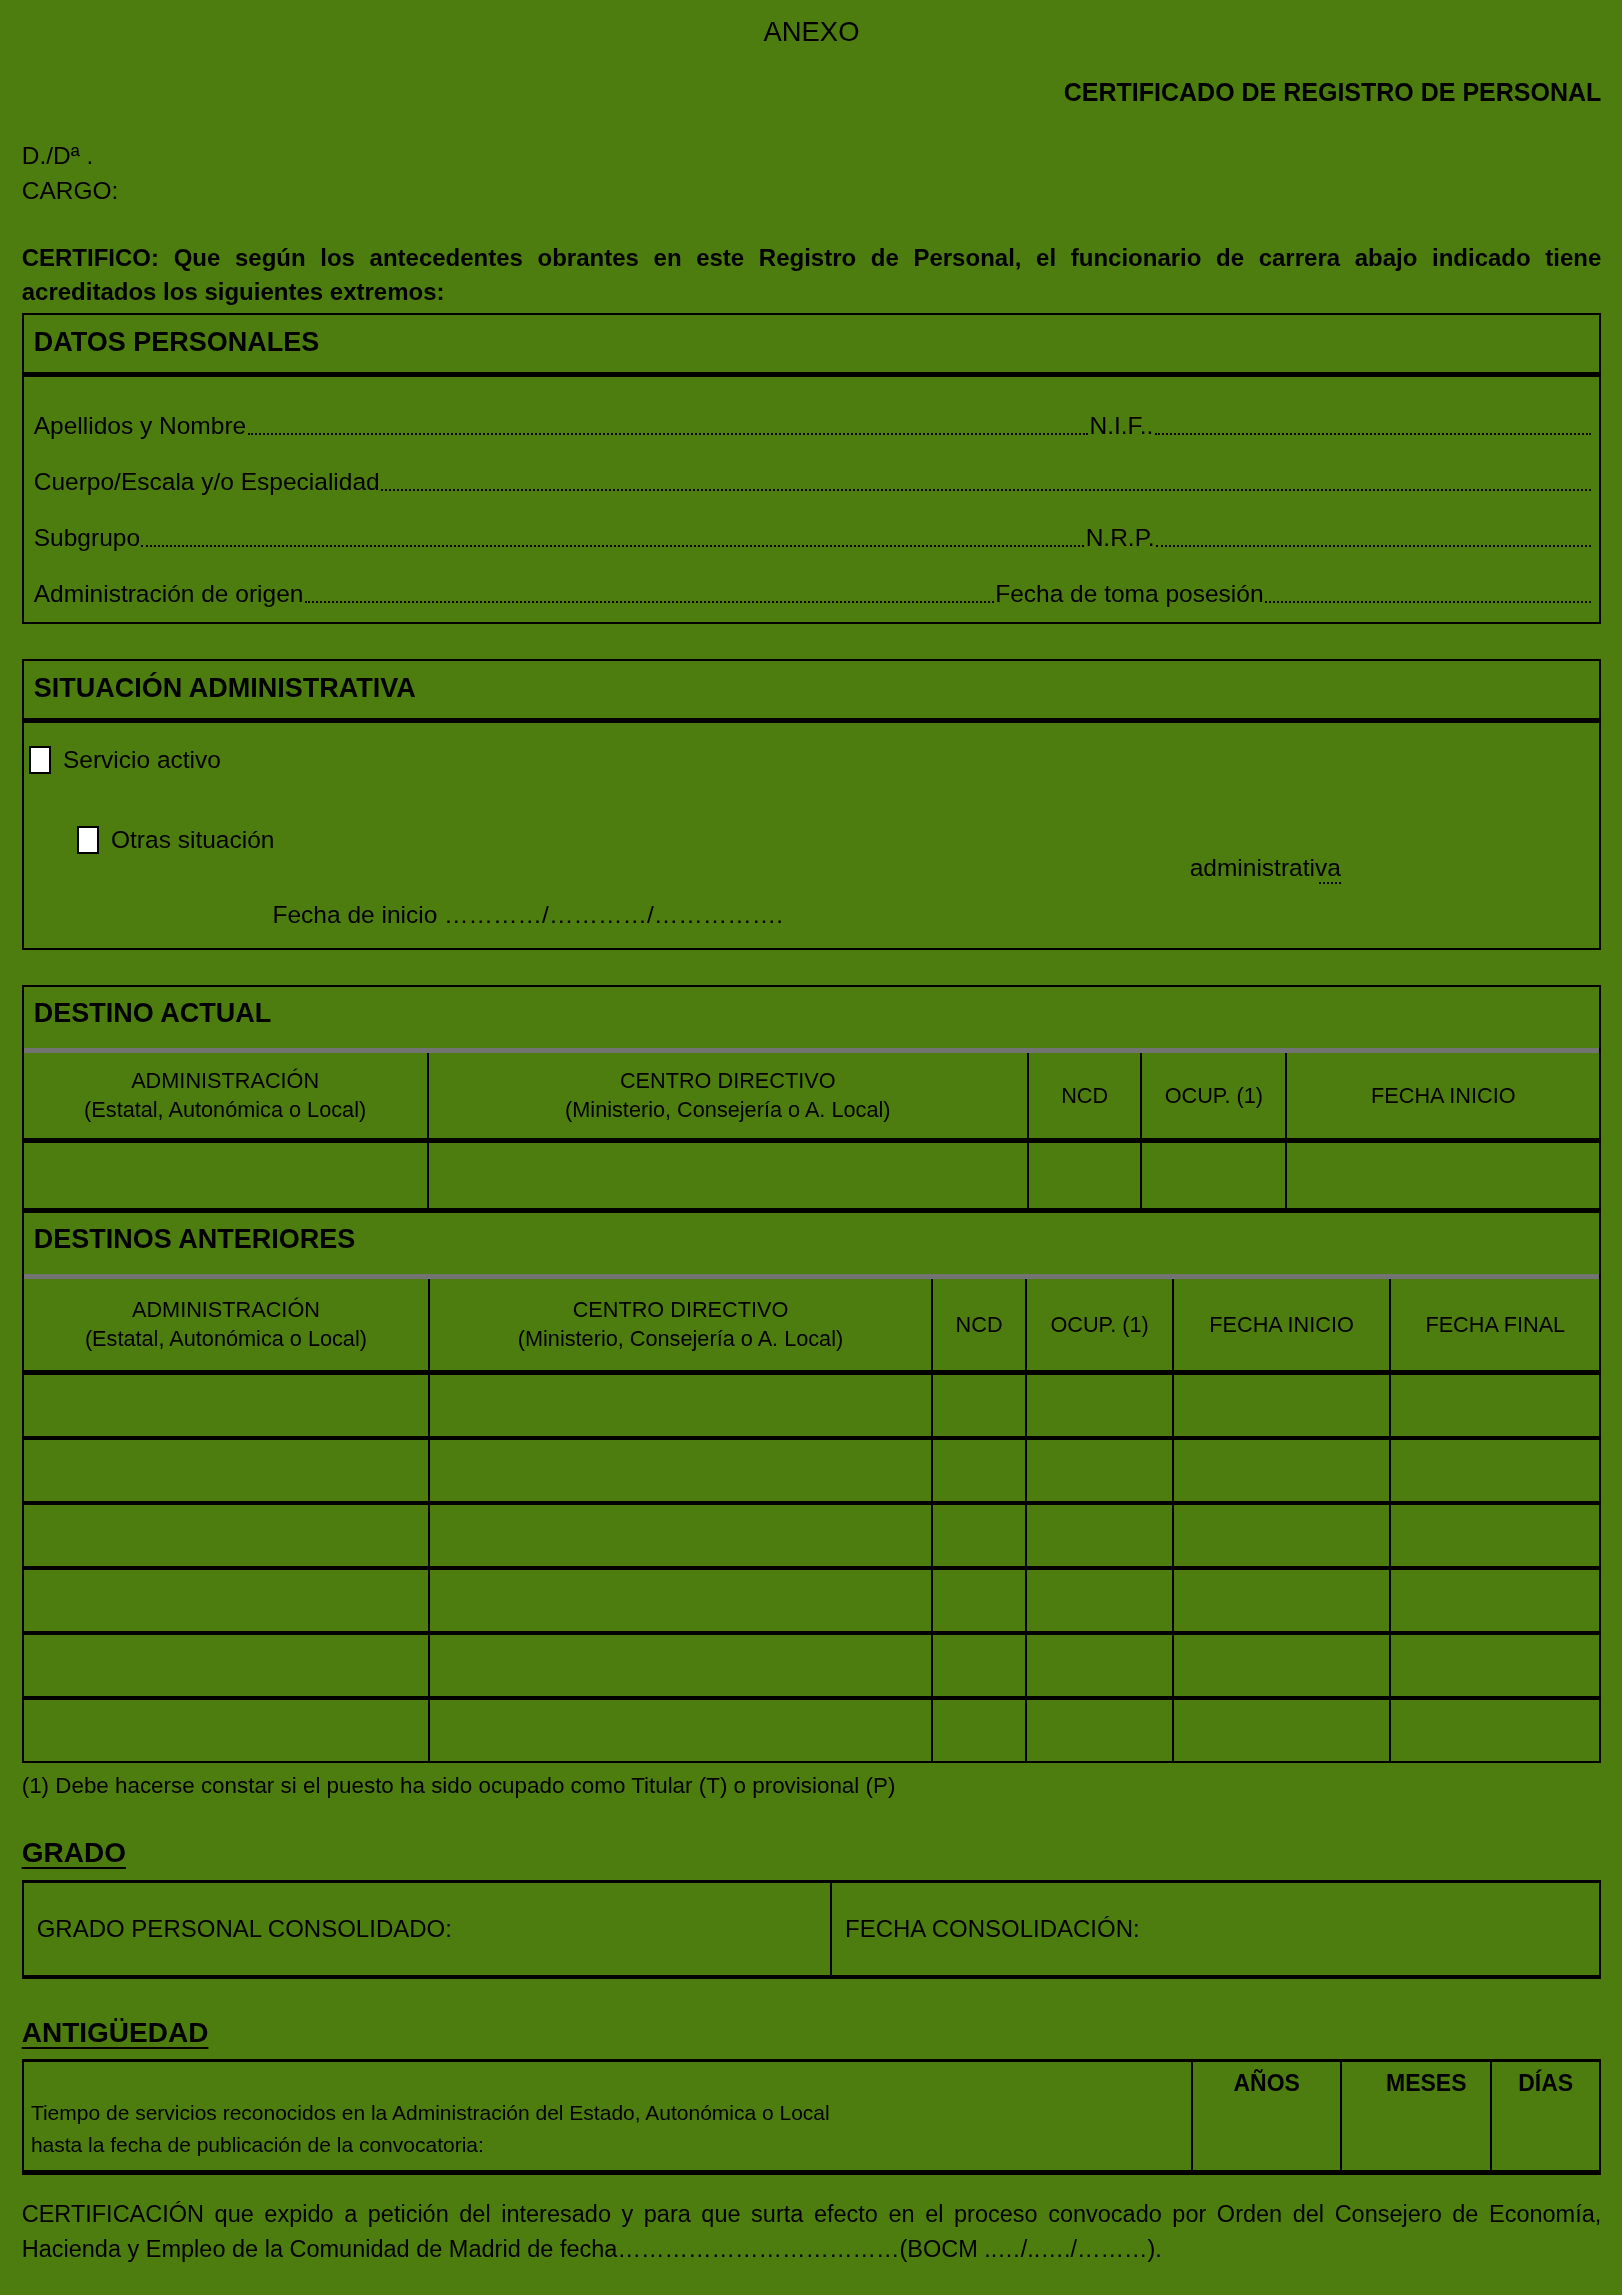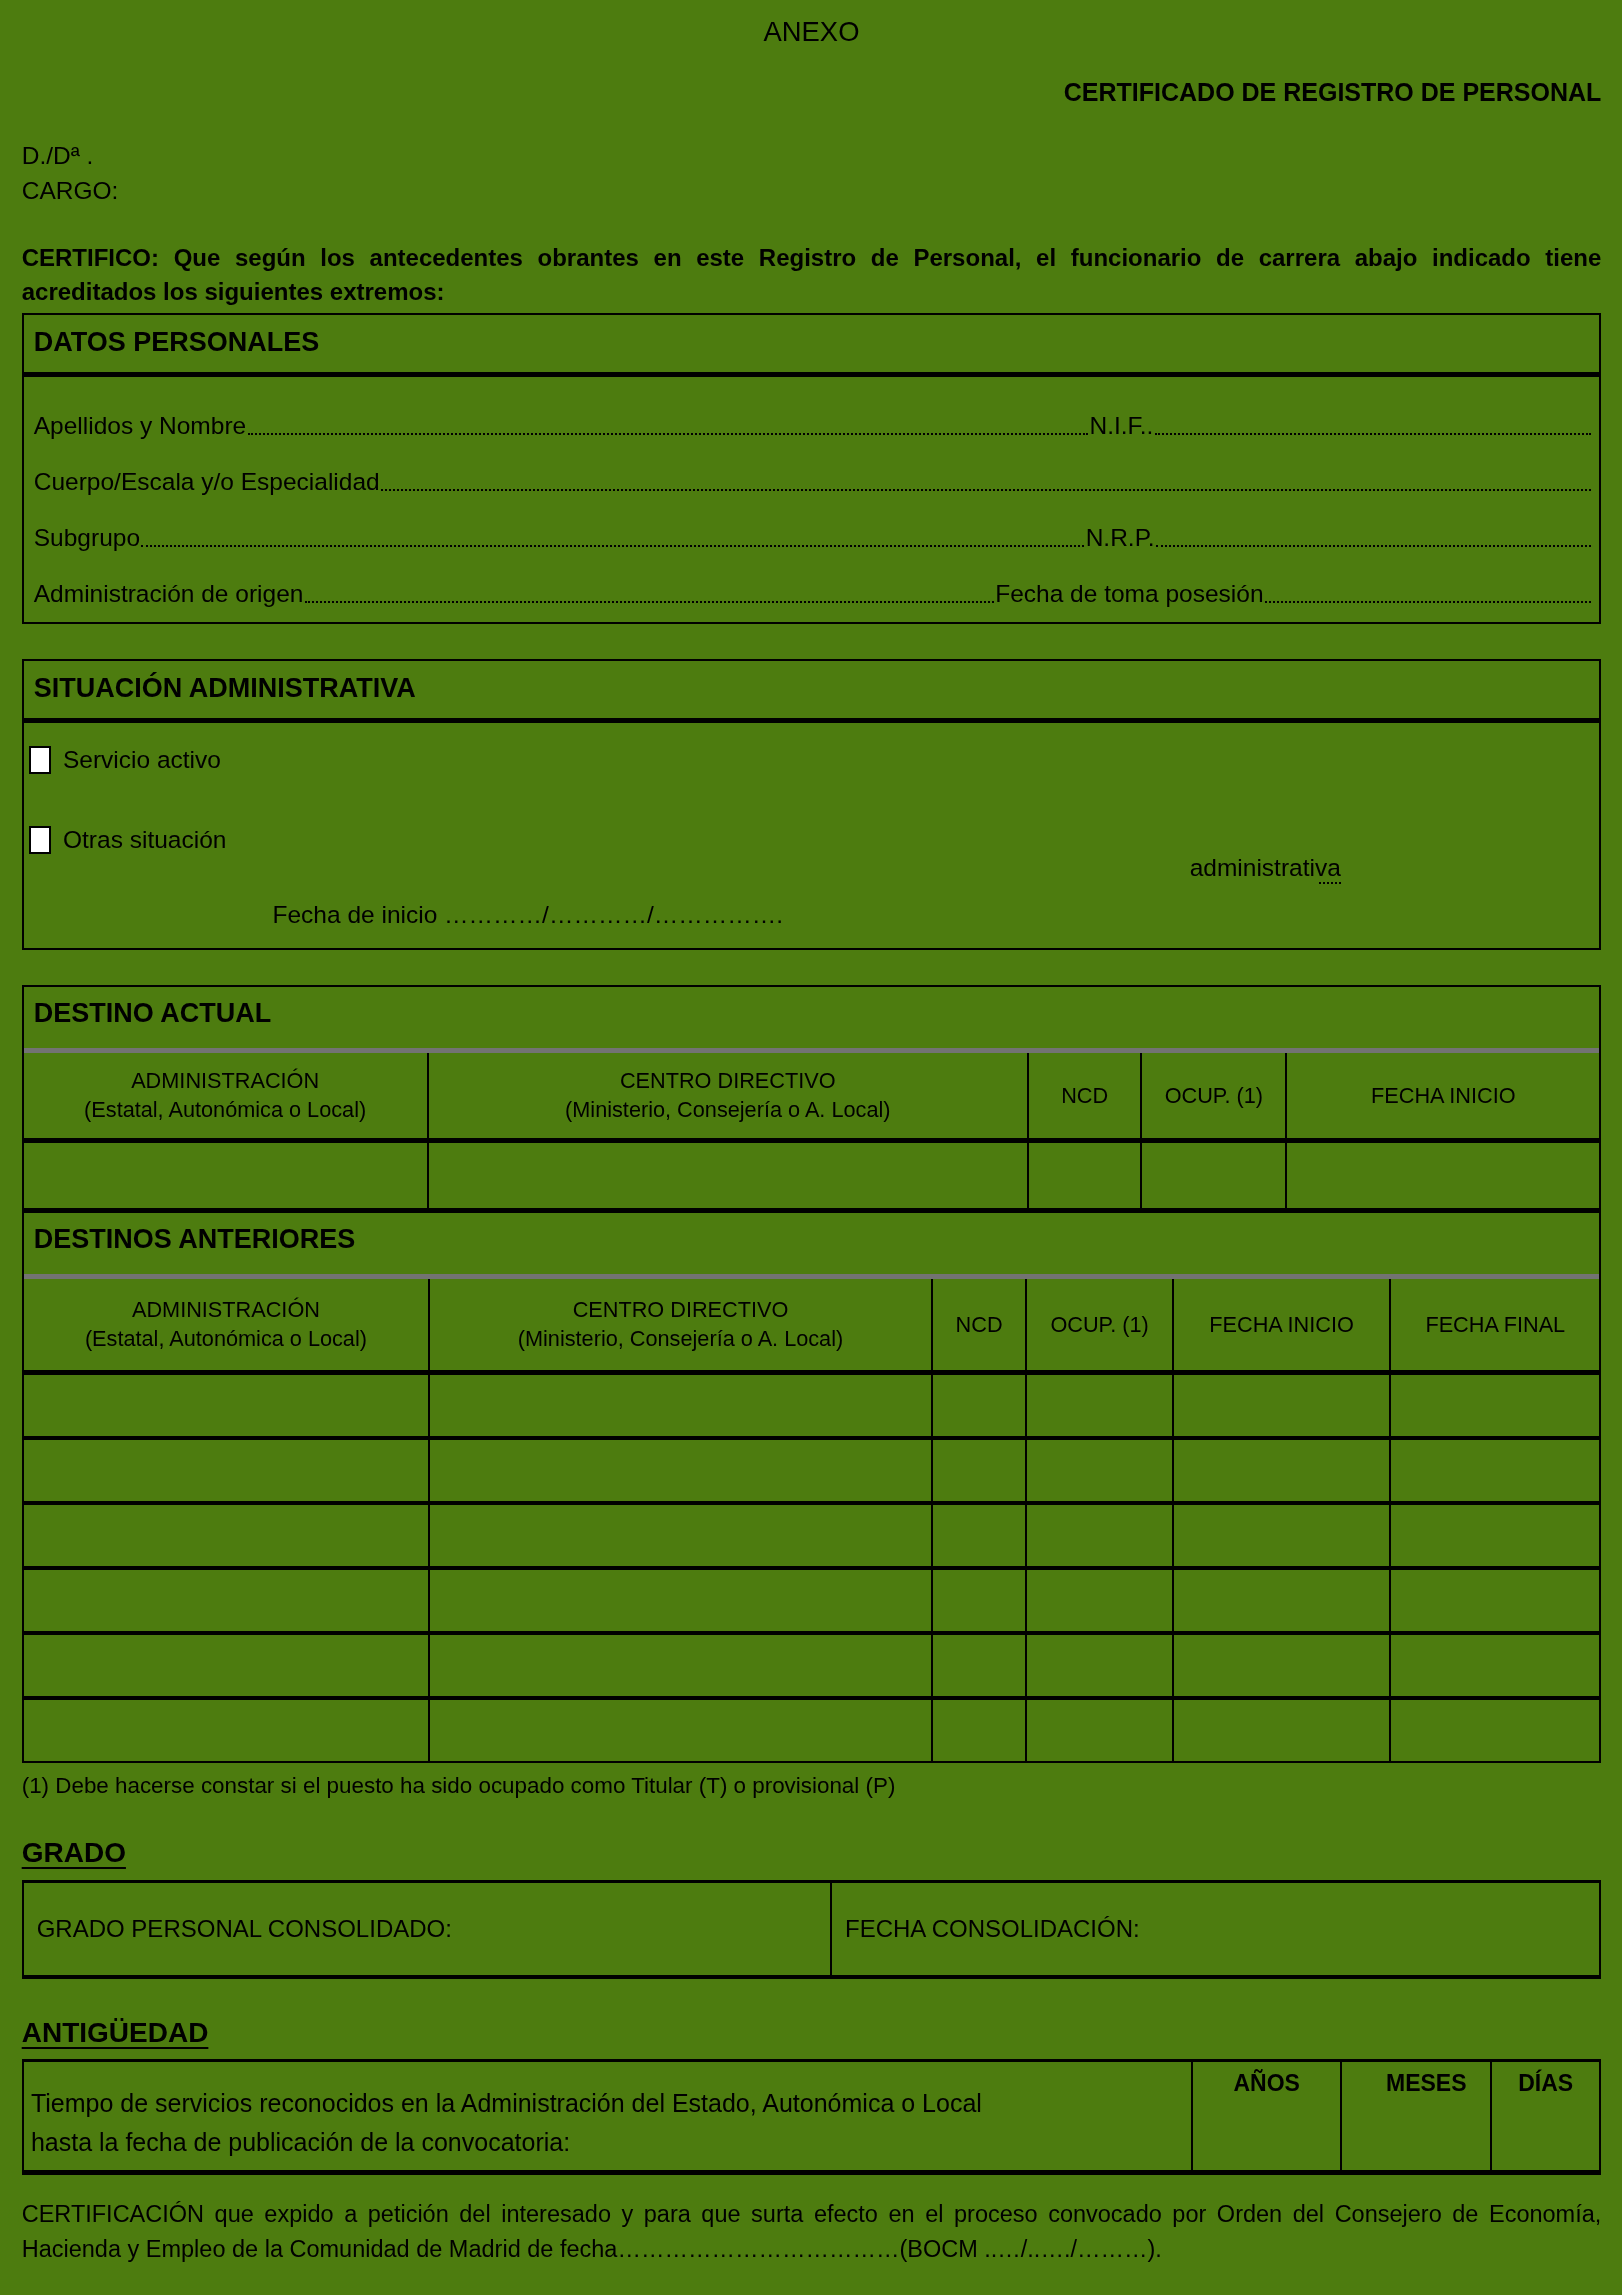--- a/index.html
+++ b/index.html
@@ -71,21 +71,21 @@
   
   .sit-body{padding:23px 8.7px 19px 5.8px;font-size:24.5px;}
   .check-row{display:flex;align-items:center;gap:11.5px;}
   .checkbox{
     display:inline-block;
     width:18px;height:24px;
     border:2.2px solid #000;
     background:#fff;
     flex:0 0 auto;
   }
-  .row-otras{margin-top:52px;}
+  .row-otras{margin-top:52px;margin-left:48px;}
   .adm-line{display:flex;align-items:flex-end;width:84%;flex-direction:column;}
   .fecha-inicio{margin-top:11.5px;margin-left:243px;}
 
   
   .band{
     font-weight:bold;
     font-size:27px;
     padding:11px 10px 19px 10px;
     border-bottom:5px solid #737373;
   }
@@ -140,21 +140,21 @@
     border-top-width:3.6px;border-bottom-width:5px;
     margin-top:10px;
     display:flex;
     height:108px;
   }
   .ant-desc{
     width:74.2%;
     border-right:2.2px solid #000;
     display:flex;flex-direction:column;justify-content:flex-end;
     padding:0 7.2px 8.7px 7.2px;box-sizing:border-box;
-    font-size:25px;line-height:1.55;
+    font-size:21px;line-height:1.55;
   }
   .ant-col{
     display:flex;justify-content:center;
     padding-top:7.2px;box-sizing:border-box;
     font-weight:bold;font-size:23px;
     border-right:2.2px solid #000;
   }
   .ant-col:last-child{border-right:none;}
   .ant-anos{width:9.5%;} .ant-meses{width:9.5%;padding-left:20px;} .ant-dias{flex:1;}
 

